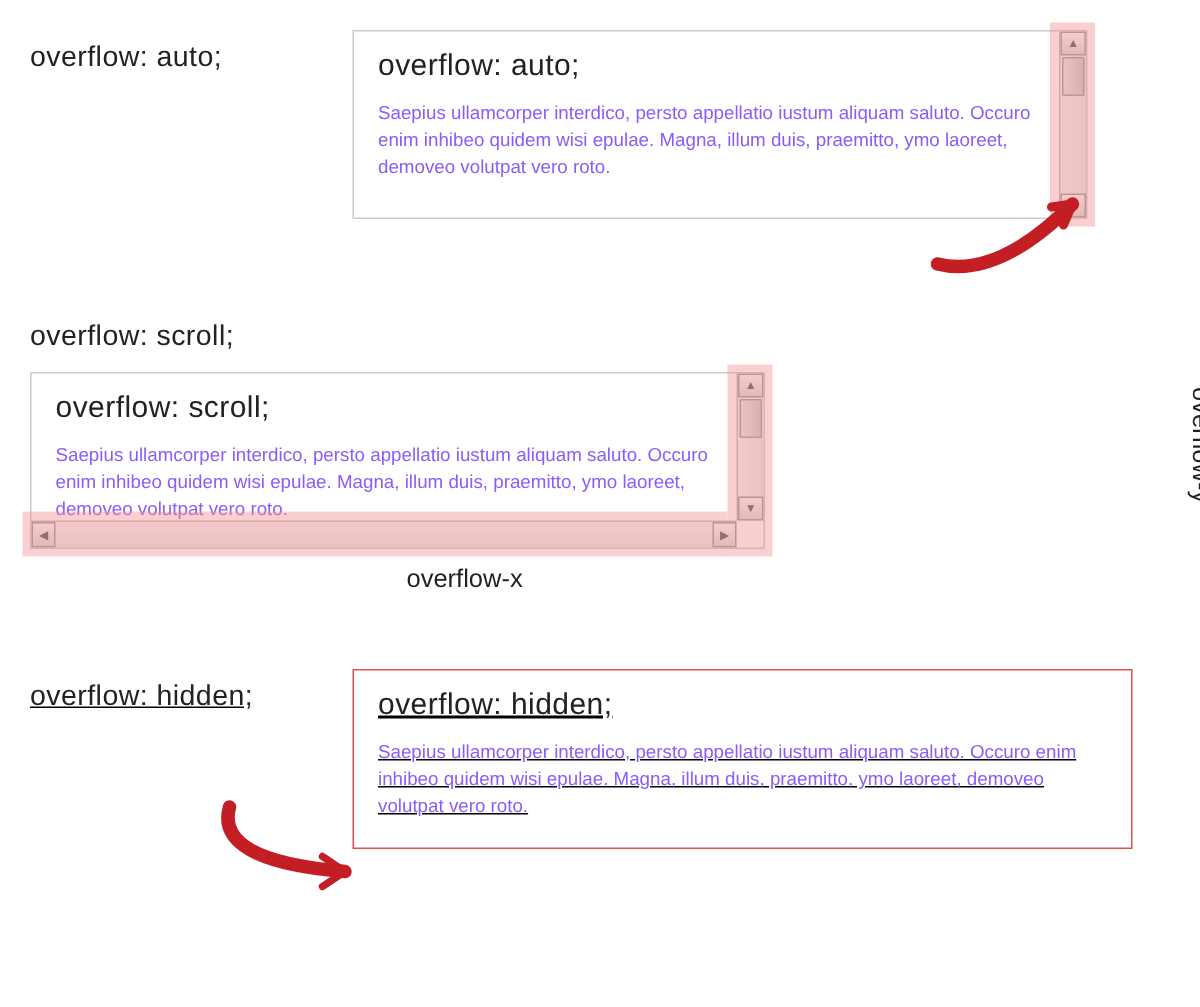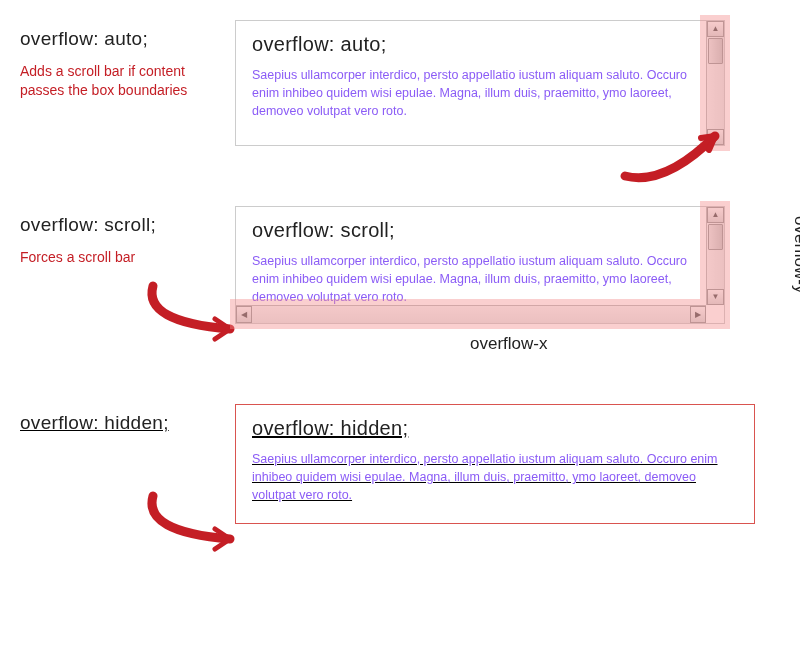--- a/index.html
+++ b/index.html
@@ -153,30 +153,29 @@
       font-size: 17px;
       color: #222;
     }
     .axis-y {
       right: -30px;
       top: 10px;
       writing-mode: vertical-rl;
     }
     .axis-x {
       bottom: -30px;
-      left: 235px;
+      left: 251px;
     }
   </style>
 </head>
 <body>
 
 <div class="section">
   <div class="left-col">
     <div class="left-title">overflow: auto;</div>
-    <div class="left-desc">Adds a scroll bar if content passes the box boundaries</div>
   </div>
   <div class="right-col">
     <div class="demo-box" style="padding-right:28px;">
       <div class="demo-title">overflow: auto;</div>
       <p class="demo-text">Saepius ullamcorper interdico, persto appellatio iustum aliquam saluto. Occuro enim inhibeo quidem wisi epulae. Magna, illum duis, praemitto, ymo laoreet, demoveo volutpat vero roto.</p>
       <div class="vscroll">
         <div class="btn up">▲</div>
         <div class="thumb"></div>
         <div class="btn down">▼</div>
       </div>
@@ -184,24 +183,23 @@
     </div>
     <div class="arrow-wrap" style="left:380px; top:96px;">
       <svg width="130" height="80" viewBox="0 0 130 80">
         <path d="M 10 60 Q 50 70 100 20" stroke="#c41e25" stroke-width="9" fill="none" stroke-linecap="round"></path>
         <path d="M 100 20 L 86 22 L 100 20 L 94 34 Z" fill="#c41e25" stroke="#c41e25" stroke-width="6" stroke-linejoin="round"></path>
       </svg>
     </div>
   </div>
 </div>
 
-<div class="section" style="margin-bottom:80px;">
+<div class="section" style="margin-bottom:80px;flex-direction:column;">
   <div class="left-col">
     <div class="left-title">overflow: scroll;</div>
-    <div class="left-desc">Forces a scroll bar</div>
     <div class="arrow-wrap" style="left:115px; top:68px;">
       <svg width="130" height="80" viewBox="0 0 130 80">
         <path d="M 18 12 Q 8 48 95 55" stroke="#c41e25" stroke-width="9" fill="none" stroke-linecap="round"></path>
         <path d="M 95 55 L 80 45 L 95 55 L 80 65 Z" fill="#c41e25" stroke="#c41e25" stroke-width="5" stroke-linejoin="round"></path>
       </svg>
     </div>
   </div>
   <div class="right-col">
     <div class="demo-box" style="padding-right:28px; padding-bottom:24px; height:118px;">
       <div class="demo-title">overflow: scroll;</div>

